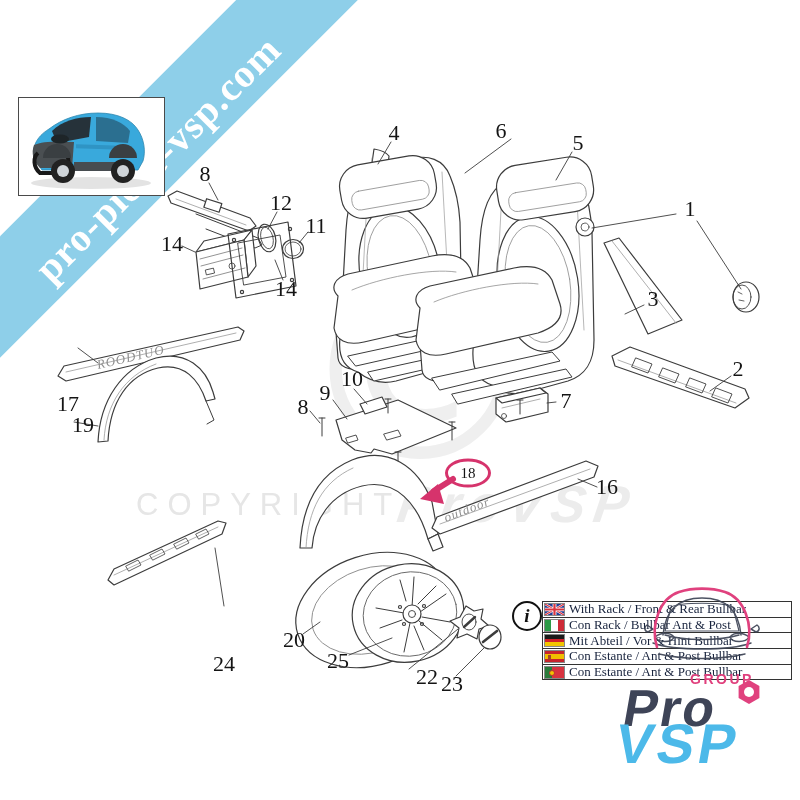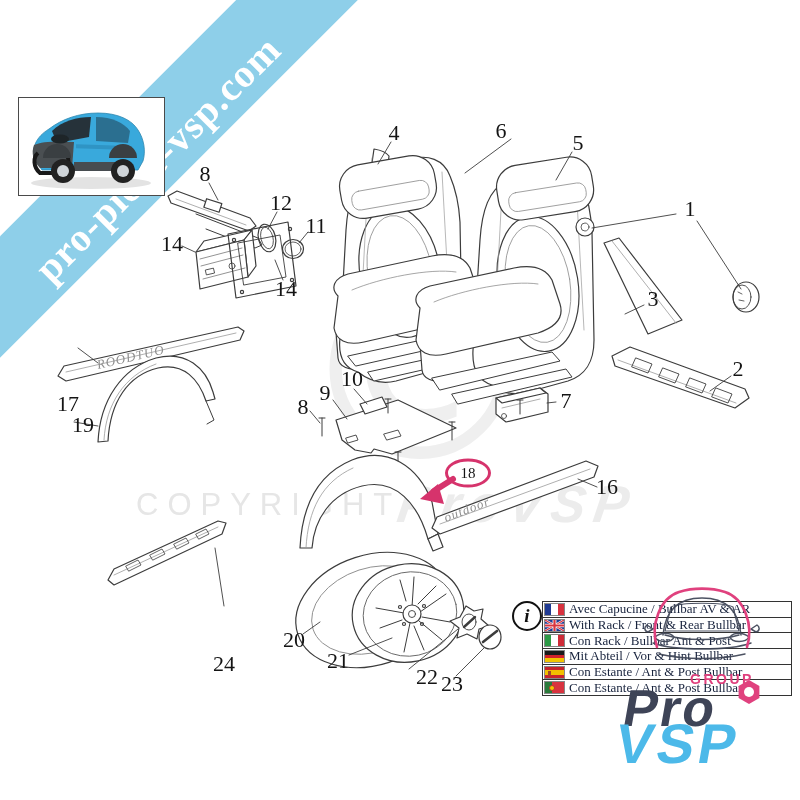--- a/index.html
+++ b/index.html
@@ -91,24 +91,20 @@
     <path d="M24,60 a14,14 0 0 1 28,0 Z" fill="#3a3f42"></path>
     <path d="M90,60 a14,14 0 0 1 28,0 Z" fill="#3a3f42"></path>
     <circle cx="44" cy="73" r="12" fill="#222"></circle>
       <circle cx="44" cy="73" r="6" fill="#cfd4d8"></circle>
     <circle cx="104" cy="73" r="12" fill="#222"></circle>
       <circle cx="104" cy="73" r="6" fill="#cfd4d8"></circle>
   </svg>
 </div>
 
 <div class="legend" id="legend">
-    <div class="legend-row">
-      <span class="flag flag-fr"></span>
-      <span class="legend-text">Avec Capucine / Bullbar AV &amp; AR</span>
-    </div>
     <div class="legend-row">
       <span class="flag flag-gb">
         <svg viewBox="0 0 60 40" preserveAspectRatio="none">
           <rect width="60" height="40" fill="#1f3a93"></rect>
           <path d="M0,0 60,40 M60,0 0,40" stroke="#fff" stroke-width="8"></path>
           <path d="M0,0 60,40 M60,0 0,40" stroke="#d8333f" stroke-width="4"></path>
           <path d="M30,0 V40 M0,20 H60" stroke="#fff" stroke-width="12"></path>
           <path d="M30,0 V40 M0,20 H60" stroke="#d8333f" stroke-width="7"></path>
         </svg>
       </span>
@@ -367,21 +363,21 @@
     <div class="callout" style="left: 316px; top: 226px;">11</div>
     <div class="callout" style="left: 281px; top: 203px;">12</div>
     <div class="callout" style="left: 286px; top: 289px;">14</div>
     <div class="callout" style="left: 172px; top: 244px;">14</div>
     <div class="callout" style="left: 205px; top: 174px;">8</div>
     <div class="callout" style="left: 607px; top: 487px;">16</div>
     <div class="callout" style="left: 68px; top: 361px; margin-top: 43px;">17</div>
     <div class="callout hl" style="left: 468px; top: 473px;">18</div>
     <div class="callout" style="left: 63px; top: 425px; margin-left: 20px;">19</div>
     <div class="callout" style="left: 294px; top: 640px; text-align: center;">20</div>
-    <div class="callout" style="left: 338px; top: 661px;">21</div>
+    <div class="callout" style="left: 338px; top: 661px;">25</div>
     <div class="callout" style="left: 400px; top: 677px; margin-left: 27px;">22</div>
     <div class="callout" style="left: 452px; top: 684px;">23</div>
     <div class="callout" style="left: 224px; top: 616px; margin-top: 48px;">24</div>
   </div>
 
 <div class="logo-group">GROUP</div>
 <div class="logo-pro">Pro</div>
 <div class="logo-vsp">VSP</div>
 <svg class="logo-nut" width="28" height="28" viewBox="0 0 28 28">
   <polygon points="14,2 24.4,8 24.4,20 14,26 3.6,20 3.6,8" fill="#e0417e"></polygon>

